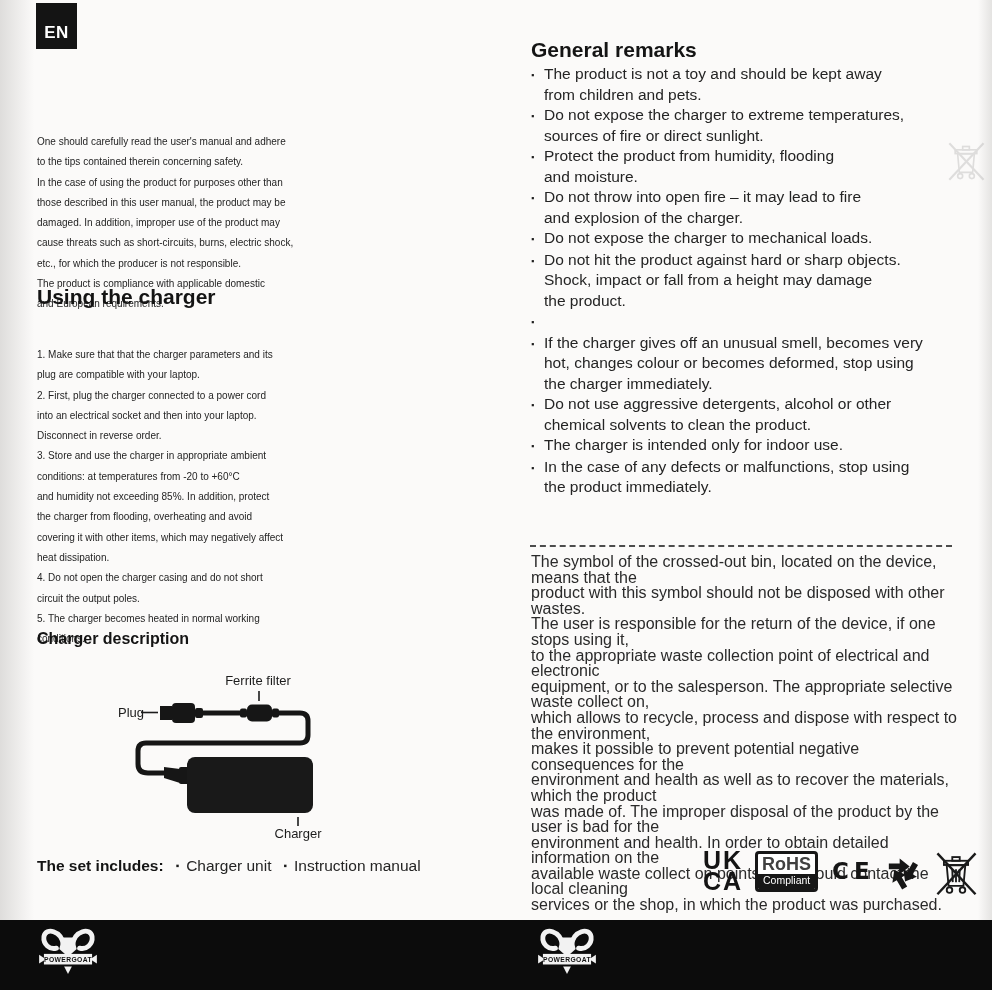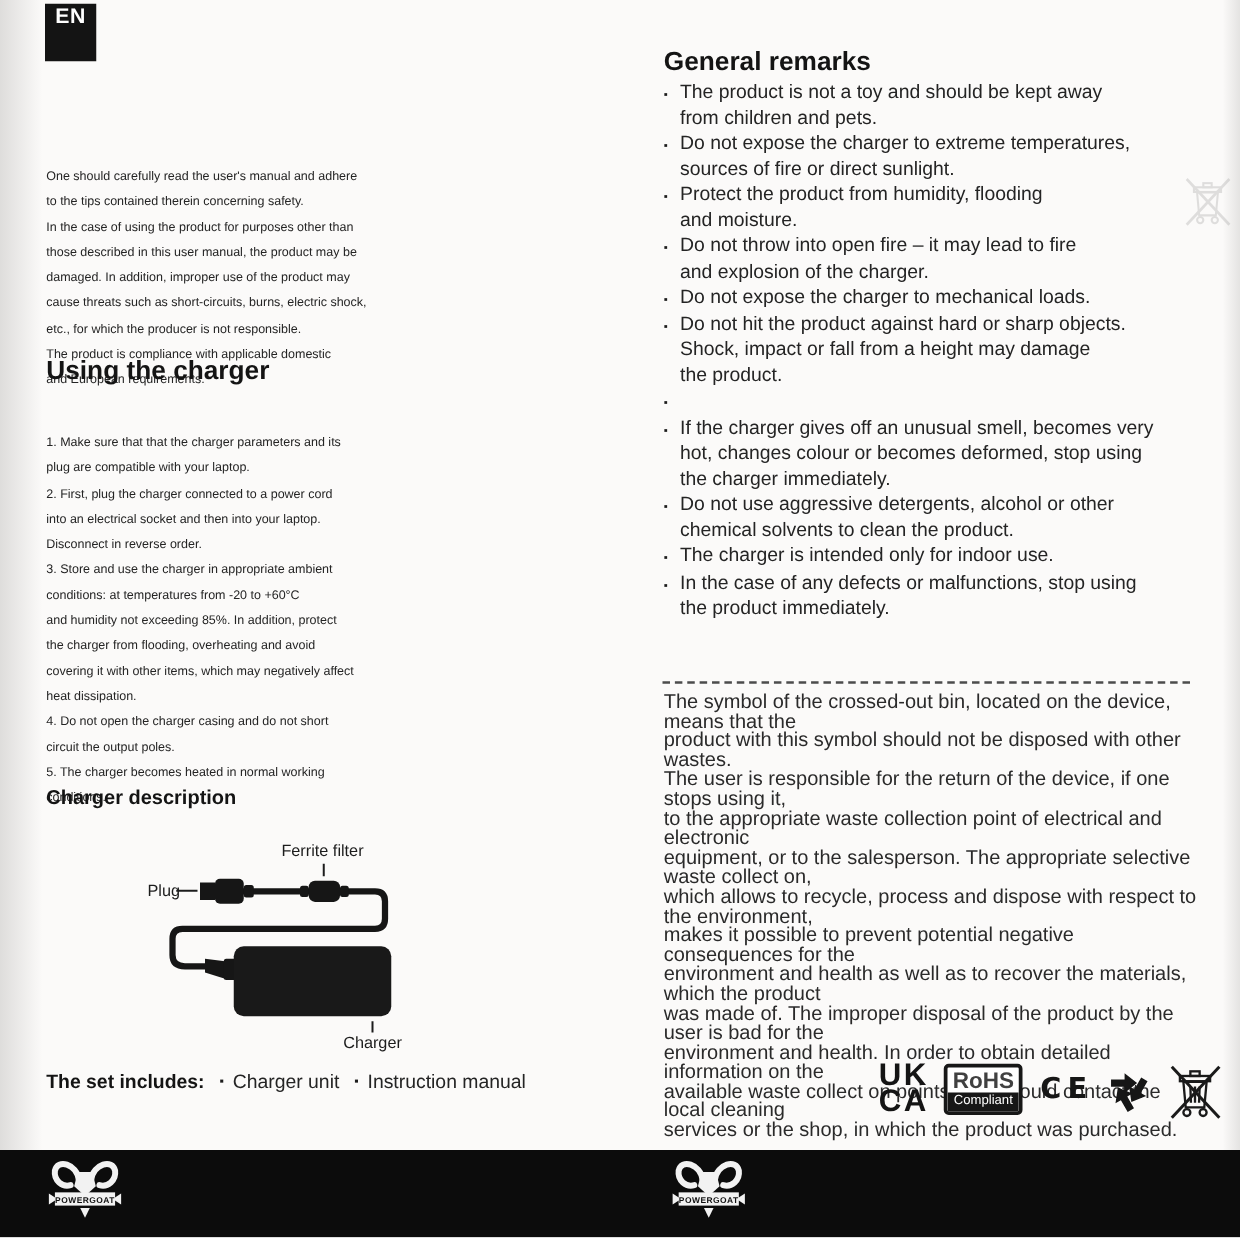--- a/index.html
+++ b/index.html
@@ -8,21 +8,21 @@
     background:#fbfaf9;color:#262626;
     font-family:"Liberation Sans", sans-serif;
   }
   .edge-left{position:absolute;left:0;top:0;width:34px;height:990px;
     background:linear-gradient(to right,rgba(90,88,84,.18),rgba(255,255,255,0));}
   .edge-right{position:absolute;right:0;top:0;width:14px;height:990px;
     background:linear-gradient(to left,rgba(90,88,84,.14),rgba(255,255,255,0));}
 
   .en-badge{position:absolute;left:36px;top:3px;width:41px;height:46px;
     background:#141414;color:#fff;font-weight:700;font-size:17px;
-    display:flex;align-items:flex-start;justify-content:center;padding-bottom:6px;box-sizing:border-box;letter-spacing:.5px;}
+    display:flex;align-items:flex-end;justify-content:center;padding-bottom:6px;box-sizing:border-box;letter-spacing:.5px;}
 
   .h-main{font-weight:700;color:#141414;font-size:21px;line-height:21px;}
   .body-txt{font-size:10px;line-height:20.3px;white-space:pre-line;color:#242424;margin-top:40px;}
 
   .col-left{position:absolute;left:37px;top:66px;width:438px;}
   .col-left .sec-title{margin:0;}
   .para1{position:absolute;left:37px;top:92px;width:438px;}
   .h-using{position:absolute;left:37px;top:286px;}
   .para2{position:absolute;left:37px;top:305px;width:438px;}
   .h-desc{position:absolute;left:37px;top:628px;font-size:16px;}

